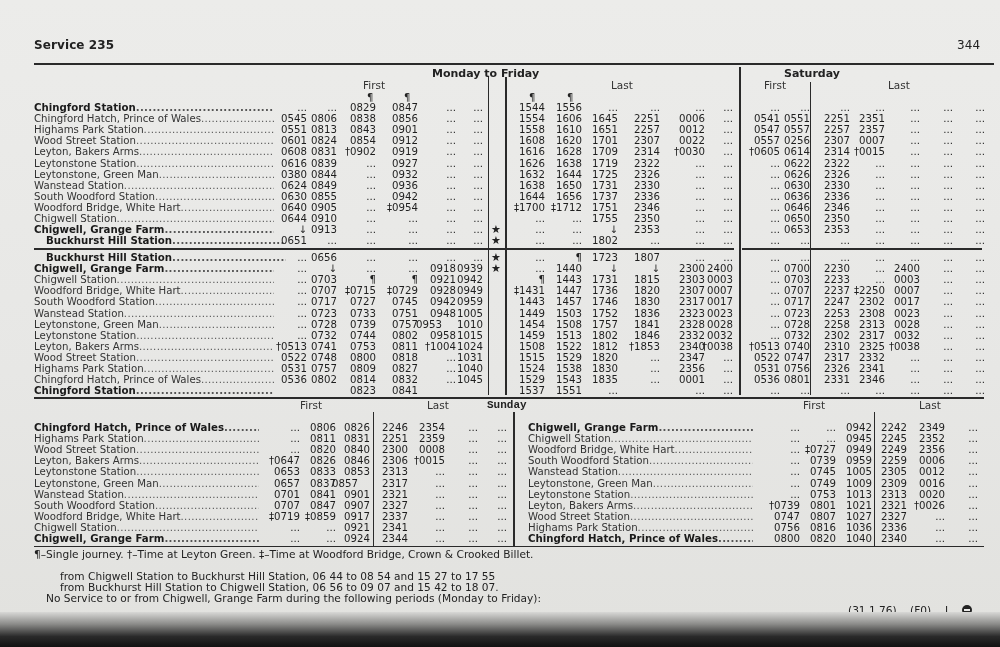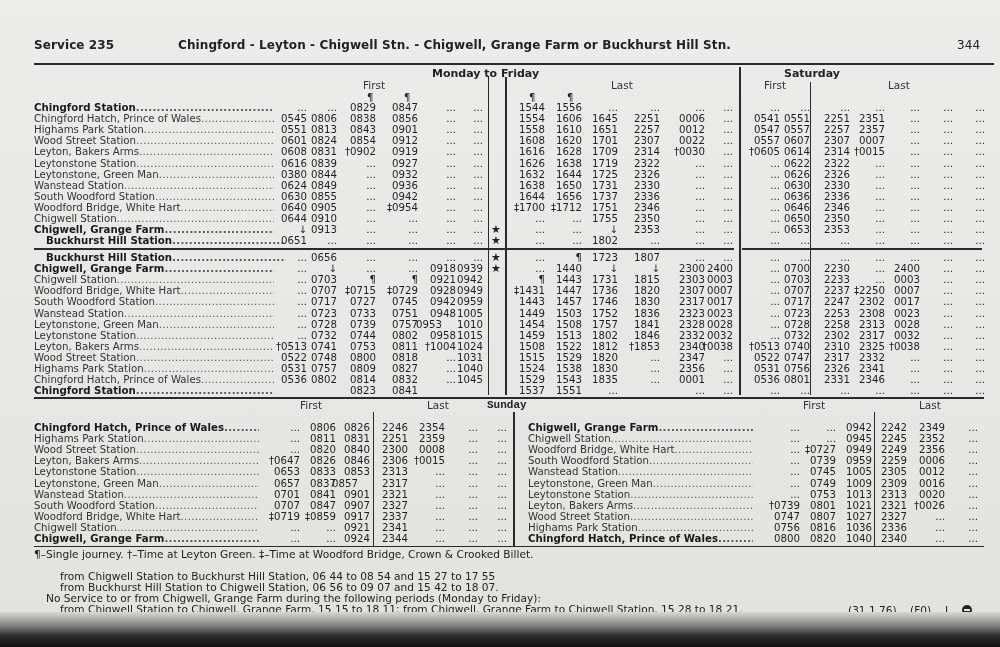--- a/index.html
+++ b/index.html
@@ -28,21 +28,20 @@
   .ref{position:absolute;font-size:10.6px;white-space:nowrap;color:#222;}
   .logo{position:absolute;width:10px;height:10px;border-radius:50%;background:#222;}
   .logo::after{content:"";position:absolute;left:2px;top:4px;width:6px;height:2px;background:#e9e9e7;}
 </style>
 </head>
 <body>
 
 <div class="paper">
 
   <div class="title" style="left:34px;">Service 235</div>
-  <div class="title" style="left:178px;">Chingford - Leyton - Chigwell Stn. - Chigwell, Grange Farm or Buckhurst Hill Stn.</div>
   <div class="title" style="left:957px;font-weight:normal;">344</div>
   <div class="rule" style="left:34px;top:63px;width:960px;height:2px;"></div>
 
   <div class="day-head" style="left:432px;top:67px;">Monday to Friday</div>
   <div class="day-head" style="left:784px;top:67px;">Saturday</div>
   <div class="sub-head" style="left:363px;top:79px;">First</div>
   <div class="sub-head" style="left:611px;top:79px;">Last</div>
   <div class="sub-head" style="left:764px;top:79px;">First</div>
   <div class="sub-head" style="left:888px;top:79px;">Last</div>
   <div class="para" style="left:367px;top:92px;">¶</div>
@@ -130,21 +129,21 @@
         <div class="t" style="left:380px">0912</div>
         <div class="t" style="left:418px">...</div>
         <div class="t" style="left:445px">...</div>
         <div class="t" style="left:507px">1608</div>
         <div class="t" style="left:544px">1620</div>
         <div class="t" style="left:580px">1701</div>
         <div class="t" style="left:622px">2307</div>
         <div class="t" style="left:667px">0022</div>
         <div class="t" style="left:695px">...</div>
         <div class="t" style="left:742px">0557</div>
-        <div class="t" style="left:772px">0607</div>
+        <div class="t" style="left:772px">0256</div>
         <div class="t" style="left:812px">2307</div>
         <div class="t" style="left:847px">0007</div>
         <div class="t" style="left:882px">...</div>
         <div class="t" style="left:915px">...</div>
         <div class="t" style="left:947px">...</div>
       </div>
       <div class="row" style="top:146.4px">
         <div class="stn" style="width:240px"><span>Leyton, Bakers Arms</span><span class="dots">................................................................................</span></div>
         <div class="t" style="left:269px">0608</div>
         <div class="t" style="left:299px">0831</div>
@@ -854,19 +853,18 @@
         <div class="t" style="left:907px">...</div>
         <div class="t" style="left:940px">...</div>
       </div>
     </div>
   <div class="rule" style="left:34px;top:546px;width:950px;height:1px;"></div>
 
   <div class="foot" style="top:549px;">¶–Single journey.   †–Time at Leyton Green.   ‡–Time at Woodford Bridge, Crown &amp; Crooked Billet.</div>
   <div class="foot i1" style="top:571px;">from Chigwell Station to Buckhurst Hill Station, 06 44 to 08 54 and 15 27 to 17 55</div>
   <div class="foot i1" style="top:582px;">from Buckhurst Hill Station to Chigwell Station, 06 56 to 09 07 and 15 42 to 18 07.</div>
   <div class="foot i2" style="top:593px;">No Service to or from Chigwell, Grange Farm during the following periods (Monday to Friday):</div>
-  <div class="foot i1" style="top:604px;">from Chigwell Station to Chigwell, Grange Farm, 15 15 to 18 11; from Chigwell, Grange Farm to Chigwell Station, 15 28 to 18 21.</div>
   <div class="ref" style="left:848px;top:604px;">(31.1.76)</div>
   <div class="ref" style="left:910px;top:604px;">(F0)</div>
   <div class="ref" style="left:945px;top:604px;">L</div>
   <div class="logo" style="left:962px;top:605px;"></div>
 </div>
 <div class="bottom-band"></div>
 
 </body></html>

